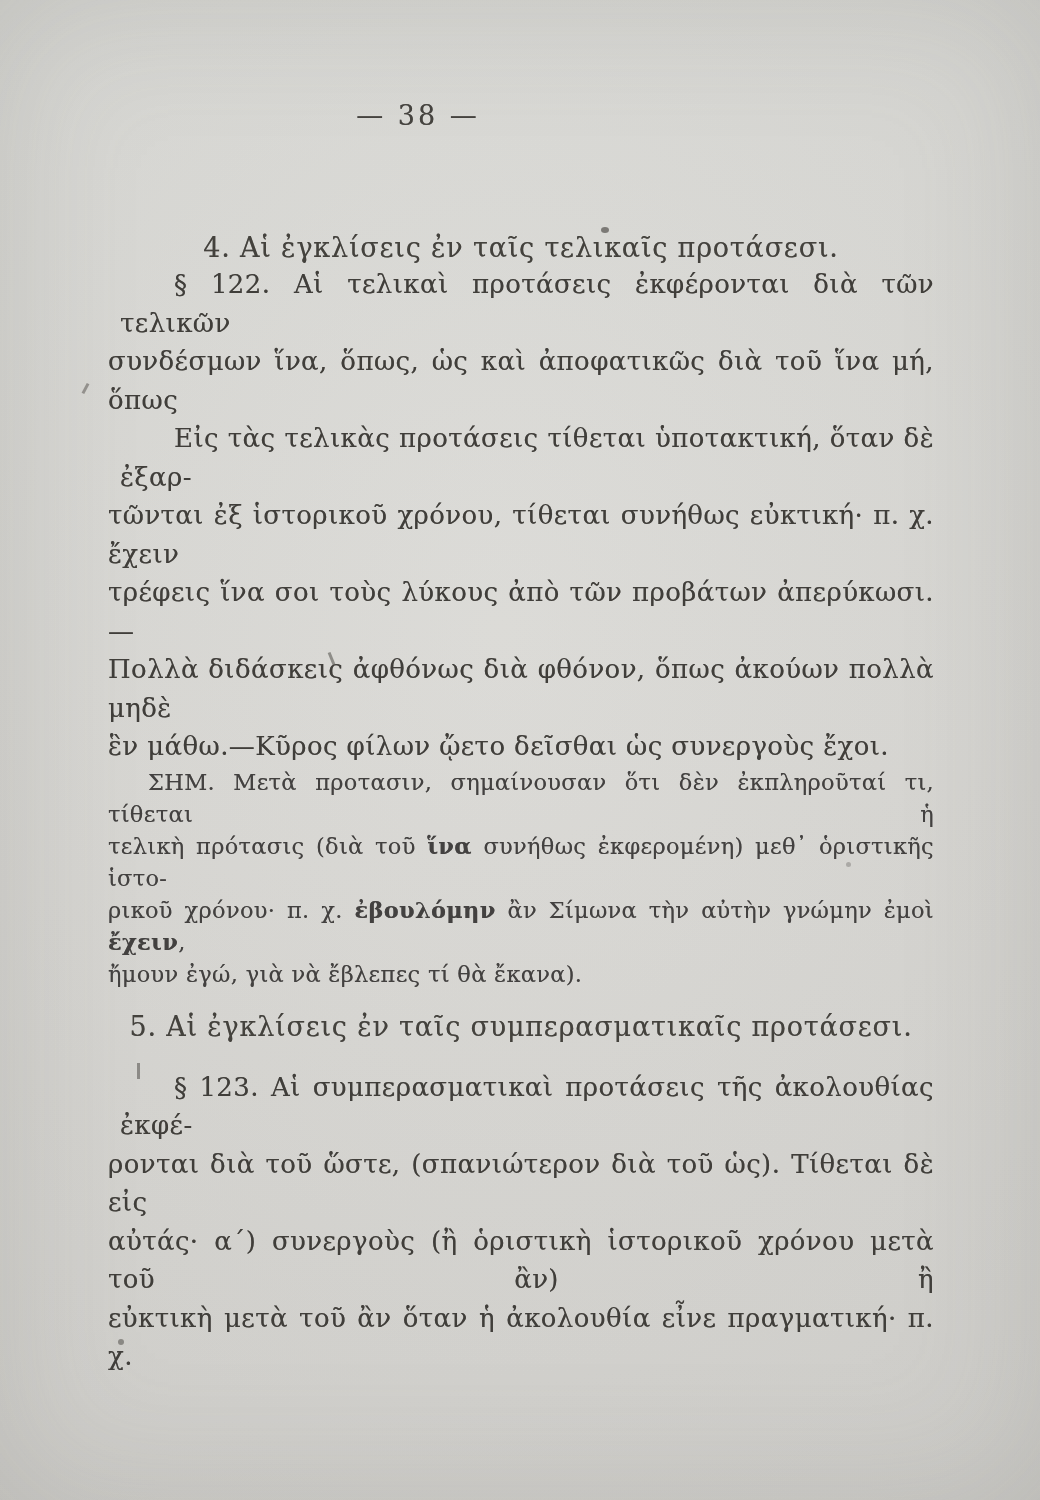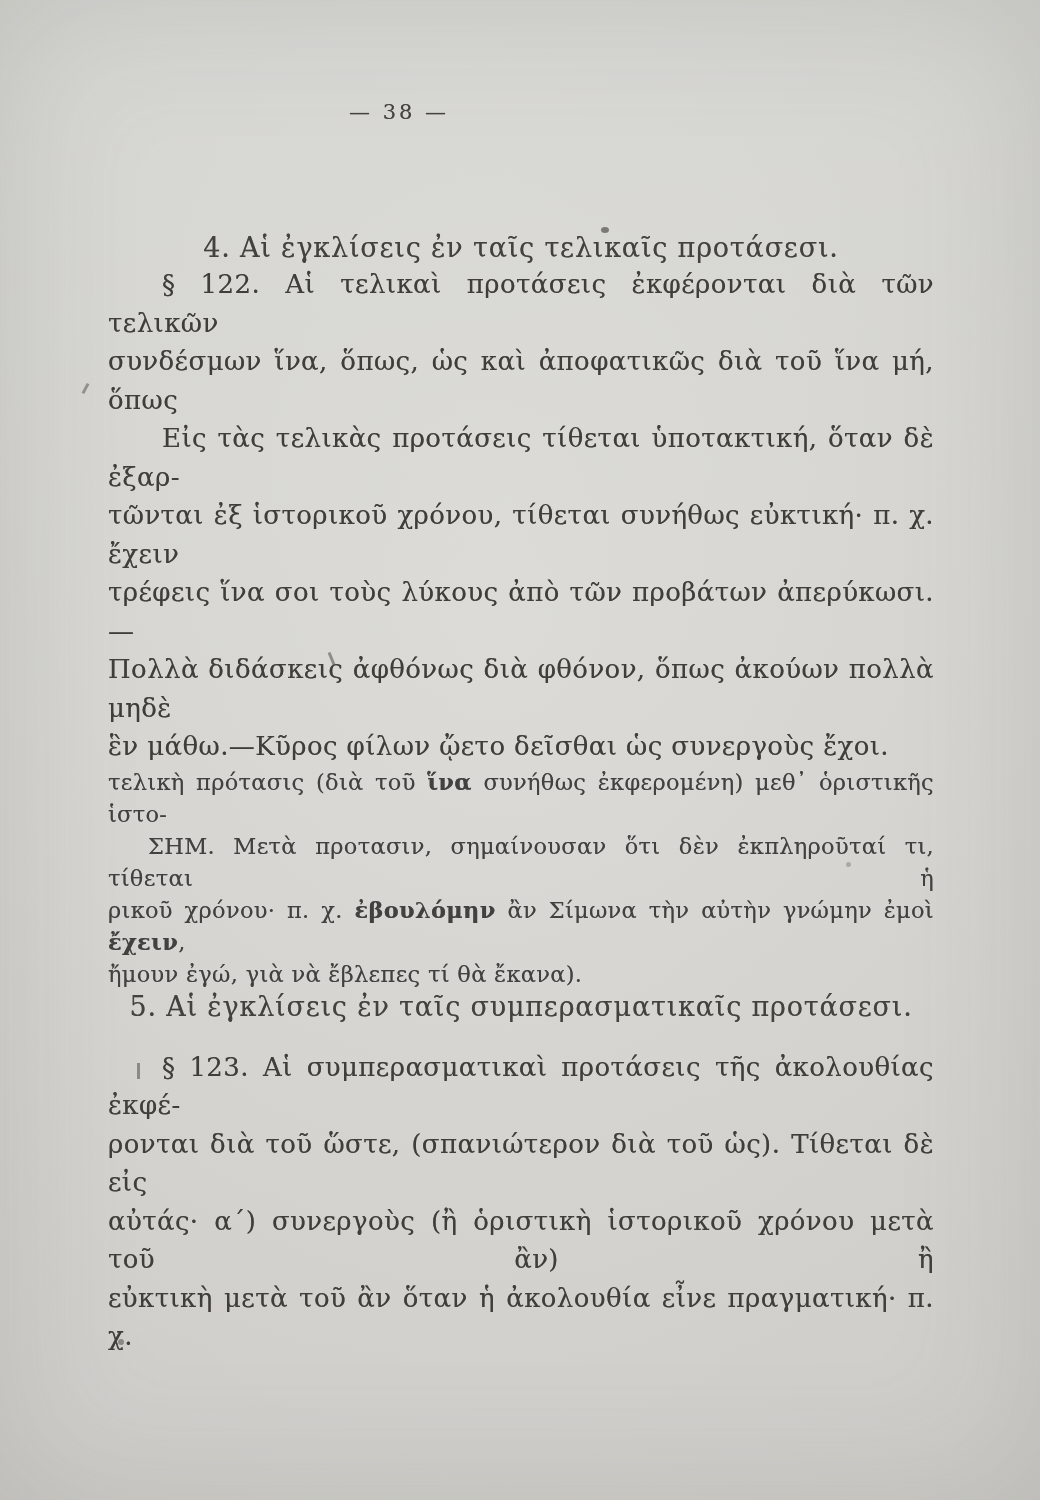--- a/index.html
+++ b/index.html
@@ -15,22 +15,23 @@
     font-family: "DejaVu Serif", "Liberation Serif", serif;
     color: #403e3a;
   }
   .vignette {
     position: absolute; inset: 0;
     box-shadow: inset 0 0 140px rgba(105,104,98,0.18);
     pointer-events: none;
   }
   .page-number {
     position: absolute;
-    top: 100px; left: 349px; width: 160px;
-    font-size: 21px;
+    top: 100px; left: 338px; width: 160px;
+    text-align: center;
+    font-size: 27px;
     letter-spacing: 3px;
     color: #45433f;
   }
   .content {
     position: absolute;
     left: 108px; top: 231px; width: 826px;
   }
   .heading {
     text-align: center;
     font-size: 27px;
@@ -49,29 +50,29 @@
     letter-spacing: 0.3px;
     color: #434140;
   }
   .para .line, .note .line {
     text-align: justify;
     text-align-last: justify;
   }
   .para .line.last, .note .line.last {
     text-align-last: auto;
   }
-  .para .line.first { text-indent: 54px; }
+  .para .line.first { text-indent: 54px; margin-left: 12px; }
   .note .line.first { text-indent: 40px; }
   .line { text-shadow: 0 0 0.6px rgba(64,62,58,0.55); }
   .heading, .page-number { text-shadow: 0 0 0.6px rgba(64,62,58,0.5); }
   strong { font-weight: 700; }
 
   
   [data-name="note-sim"]        { margin-top: 0px; }
-  [data-name="section-heading-5"] { margin-top: 0; }
+  [data-name="section-heading-5"] { margin-top: 20px; }
   [data-name="para-123"]        { margin-top: 24px; }
 
   
   .speck { position: absolute; background: #5c5a55; pointer-events: none; }
   .speck-dot { border-radius: 50%; }
   [data-name="ink-speck-1"] { left: 601px; top: 227px; width: 8px; height: 6px; opacity: .75; }
   [data-name="ink-speck-2"] { left: 84px;  top: 383px; width: 3px; height: 11px; transform: rotate(28deg); opacity: .55; }
   [data-name="ink-speck-3"] { left: 330px; top: 652px; width: 3px; height: 13px; transform: rotate(-22deg); opacity: .6; }
   [data-name="ink-speck-4"] { left: 137px; top: 1063px; width: 3px; height: 16px; opacity: .6; }
   [data-name="ink-speck-5"] { left: 118px; top: 1339px; width: 6px; height: 6px; opacity: .6; }
@@ -91,22 +92,22 @@
       <div class="line" data-name="text-line">συνδέσμων ἵνα, ὅπως, ὡς καὶ ἀποφατικῶς διὰ τοῦ ἵνα μή, ὅπως</div>
     </div>
     <div class="para" data-name="para-122b">
       <div class="line first" data-name="text-line">Εἰς τὰς τελικὰς προτάσεις τίθεται ὑποτακτική, ὅταν δὲ ἐξαρ-</div>
       <div class="line" data-name="text-line">τῶνται ἐξ ἱστορικοῦ χρόνου, τίθεται συνήθως εὐκτική· π. χ. ἔχειν</div>
       <div class="line" data-name="text-line">τρέφεις ἵνα σοι τοὺς λύκους ἀπὸ τῶν προβάτων ἀπερύκωσι.—</div>
       <div class="line" data-name="text-line">Πολλὰ διδάσκεις ἀφθόνως διὰ φθόνον, ὅπως ἀκούων πολλὰ μηδὲ</div>
       <div class="line last" data-name="text-line">ἓν μάθω.—Κῦρος φίλων ᾤετο δεῖσθαι ὡς συνεργοὺς ἔχοι.</div>
     </div>
     <div class="note" data-name="note-sim">
+      <div class="line first" data-name="text-line">ΣΗΜ. Μετὰ προτασιν, σημαίνουσαν ὅτι δὲν ἐκπληροῦταί τι, τίθεται ἡ</div>
       <div class="line" data-name="text-line">τελικὴ πρότασις (διὰ τοῦ <strong data-name="emphasized-word">ἵνα</strong> συνήθως ἐκφερομένη)  μεθ᾽ ὁριστικῆς ἱστο-</div>
-      <div class="line first" data-name="text-line">ΣΗΜ. Μετὰ προτασιν, σημαίνουσαν ὅτι δὲν ἐκπληροῦταί τι, τίθεται ἡ</div>
       <div class="line" data-name="text-line">ρικοῦ χρόνου· π. χ. <strong data-name="emphasized-word">ἐβουλόμην</strong> ἂν Σίμωνα τὴν αὐτὴν γνώμην ἐμοὶ  <strong data-name="emphasized-word">ἔχειν</strong>,</div>
       <div class="line last" data-name="text-line">ἤμουν ἐγώ, γιὰ νὰ ἔβλεπες τί θὰ ἔκανα).</div>
     </div>
     <div class="heading" data-name="section-heading-5">5. Αἱ ἐγκλίσεις ἐν ταῖς συμπερασματικαῖς προτάσεσι.</div>
     <div class="para" data-name="para-123">
       <div class="line first" data-name="text-line">§ 123. Αἱ συμπερασματικαὶ προτάσεις τῆς ἀκολουθίας ἐκφέ-</div>
       <div class="line" data-name="text-line">ρονται διὰ τοῦ ὥστε, (σπανιώτερον διὰ τοῦ ὡς). Τίθεται δὲ εἰς</div>
       <div class="line" data-name="text-line">αὐτάς· α΄) συνεργοὺς (ἢ ὁριστικὴ ἱστορικοῦ χρόνου μετὰ τοῦ ἂν) ἢ</div>
       <div class="line" data-name="text-line">εὐκτικὴ μετὰ τοῦ ἂν ὅταν ἡ ἀκολουθία εἶνε πραγματική· π. χ.</div>
     </div>

